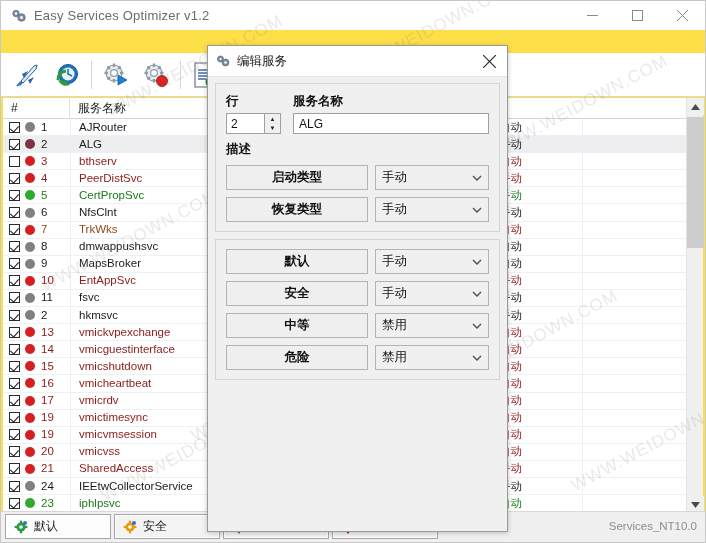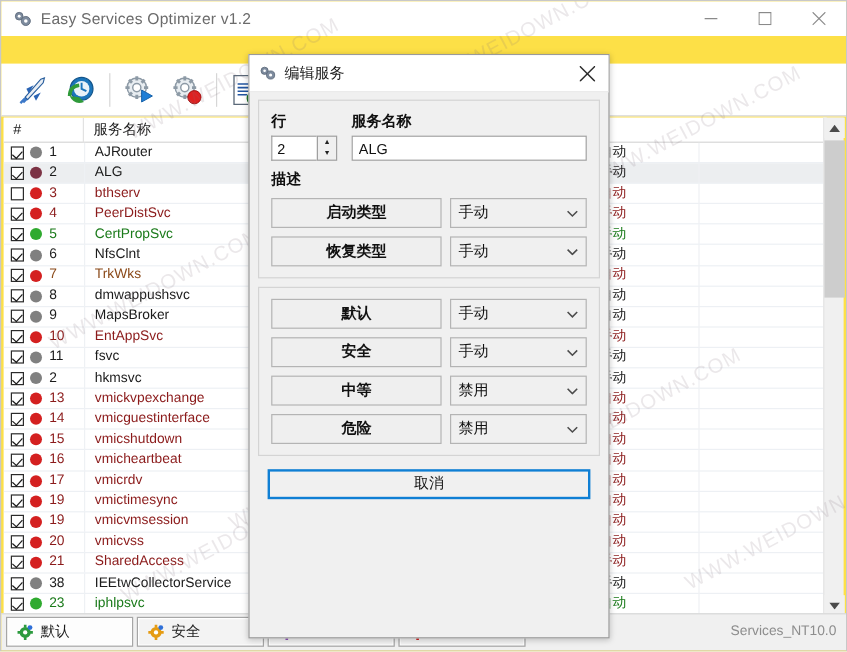--- a/index.html
+++ b/index.html
@@ -570,21 +570,21 @@
             <span class="idx" style="color:#8b1a1a">21</span>
           </div>
           <div class="cell nm" style="color:#8b1a1a">SharedAccess</div>
           <div class="cell rt" style="color:#8b1a1a">手动</div>
           <div class="cell lt"></div>
         </div>
         <div class="lrow">
           <div class="cell num">
             <span class="cb on"></span>
             <span class="dot" style="background:#808080"></span>
-            <span class="idx" style="color:#1b1b1b">38</span>
+            <span class="idx" style="color:#1b1b1b">24</span>
           </div>
           <div class="cell nm" style="color:#1b1b1b">IEEtwCollectorService</div>
           <div class="cell rt" style="color:#1b1b1b">手动</div>
           <div class="cell lt"></div>
         </div>
         <div class="lrow">
           <div class="cell num">
             <span class="cb on"></span>
             <span class="dot" style="background:#2faa2f"></span>
             <span class="idx" style="color:#1a7a1a">23</span>
@@ -800,18 +800,17 @@
             <span class="ch">
               <svg width="10" height="6">
                   <path d="M1 1 L5 5 L9 1" stroke="#4c4c4c" stroke-width="1.3" fill="none"></path>
                 </svg>
             </span>
           </div>
         </div>
       </div>
 
       <div class="dlg-actions">
-        <div class="cancelbtn">取消</div>
       </div>
     </div>
   </div>
 
 </div>
 
 </body></html>

